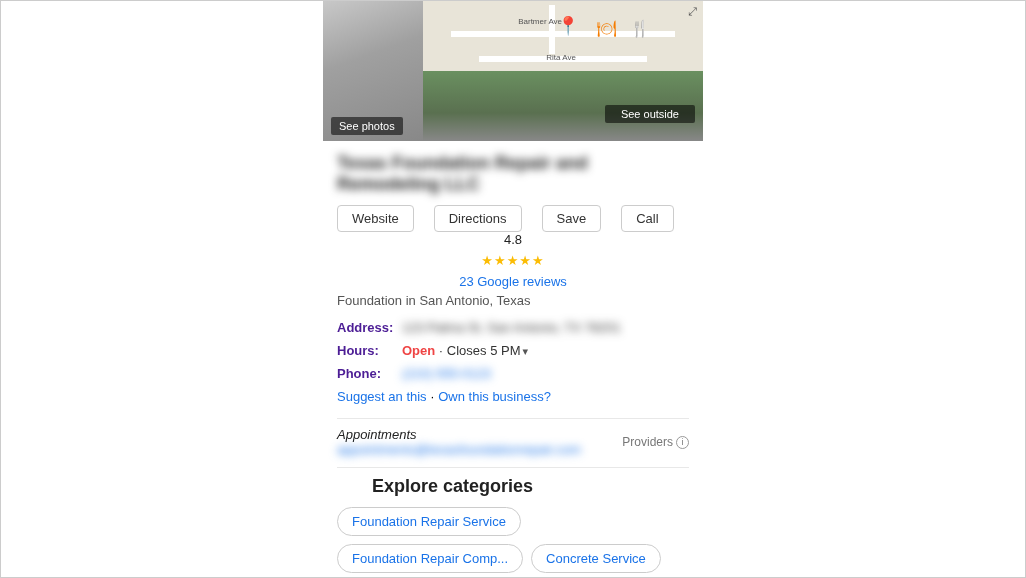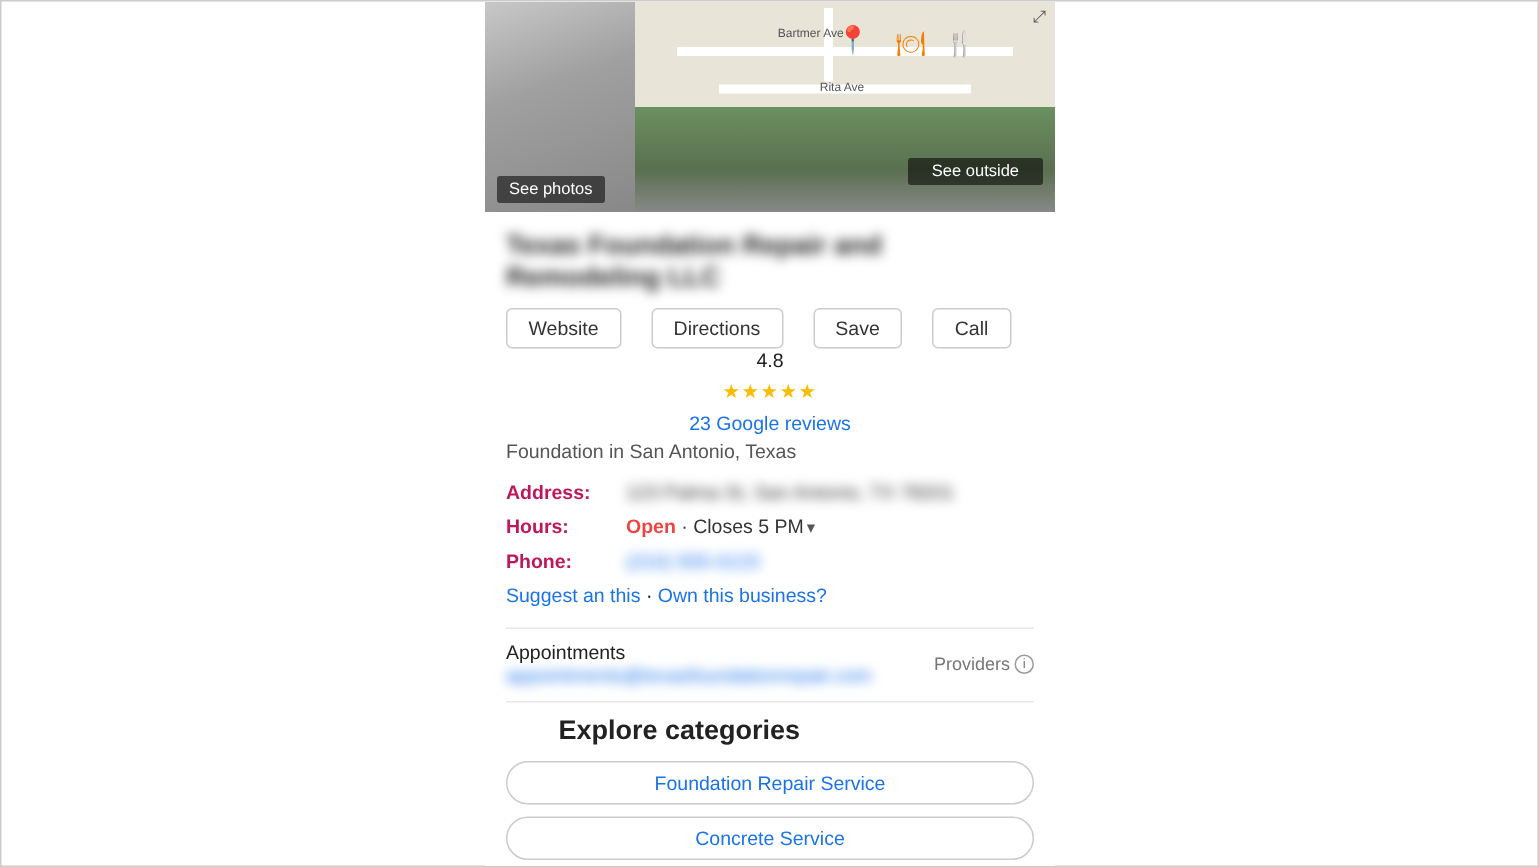--- a/index.html
+++ b/index.html
@@ -212,23 +212,23 @@
       margin-bottom: 12px;
     }
     .info-row {
       display: flex;
       align-items: flex-start;
       margin-bottom: 8px;
       font-size: 13px;
     }
     .info-label {
       font-weight: bold;
-      color: #be185d;
+      color: #4c1d95;
       min-width: 60px;
-      margin-right: 20px;
+      margin-right: 5px;
     }
     .info-value {
       color: #333;
       filter: blur(4px);
       user-select: none;
     }
     .info-value-plain {
       color: #333;
     }
     .hours-open {
@@ -262,20 +262,21 @@
       align-items: center;
       justify-content: space-between;
       margin-bottom: 10px;
       font-size: 13px;
     }
     .appt-label {
       font-size: 13px;
       font-weight: normal;
       color: #222;
       margin-right: 8px;
+      font-style: italic;
     }
     .appt-link {
       color: #1a73e8;
       filter: blur(4px);
       user-select: none;
       font-size: 13px;
     }
     .providers-text {
       color: #777;
       font-size: 12px;
@@ -298,21 +299,20 @@
       font-size: 18px;
       font-weight: bold;
       color: #222;
       margin-bottom: 10px;
       padding-left: 35px;
     }
     .category-chips {
       display: flex;
       flex-wrap: wrap;
       gap: 8px;
-      flex-direction: column;
     }
     .chip {
       border: 1px solid #ccc;
       border-radius: 20px;
       padding: 6px 14px;
       font-size: 13px;
       color: #1a73e8;
       cursor: pointer;
       background: #fff;
       white-space: nowrap;
@@ -407,17 +407,18 @@
           <span>Providers</span>
           <span class="info-icon">i</span>
         </div>
       </div>
 
       <hr class="section-divider">
 
       <div class="explore-title">Explore categories</div>
       <div class="category-chips">
         <button class="chip">Foundation Repair Service</button>
+        <button class="chip">Foundation Repair Comp...</button>
         <button class="chip">Concrete Service</button>
       </div>
     </div>
   </div>
 </div>
 
 </body></html>

